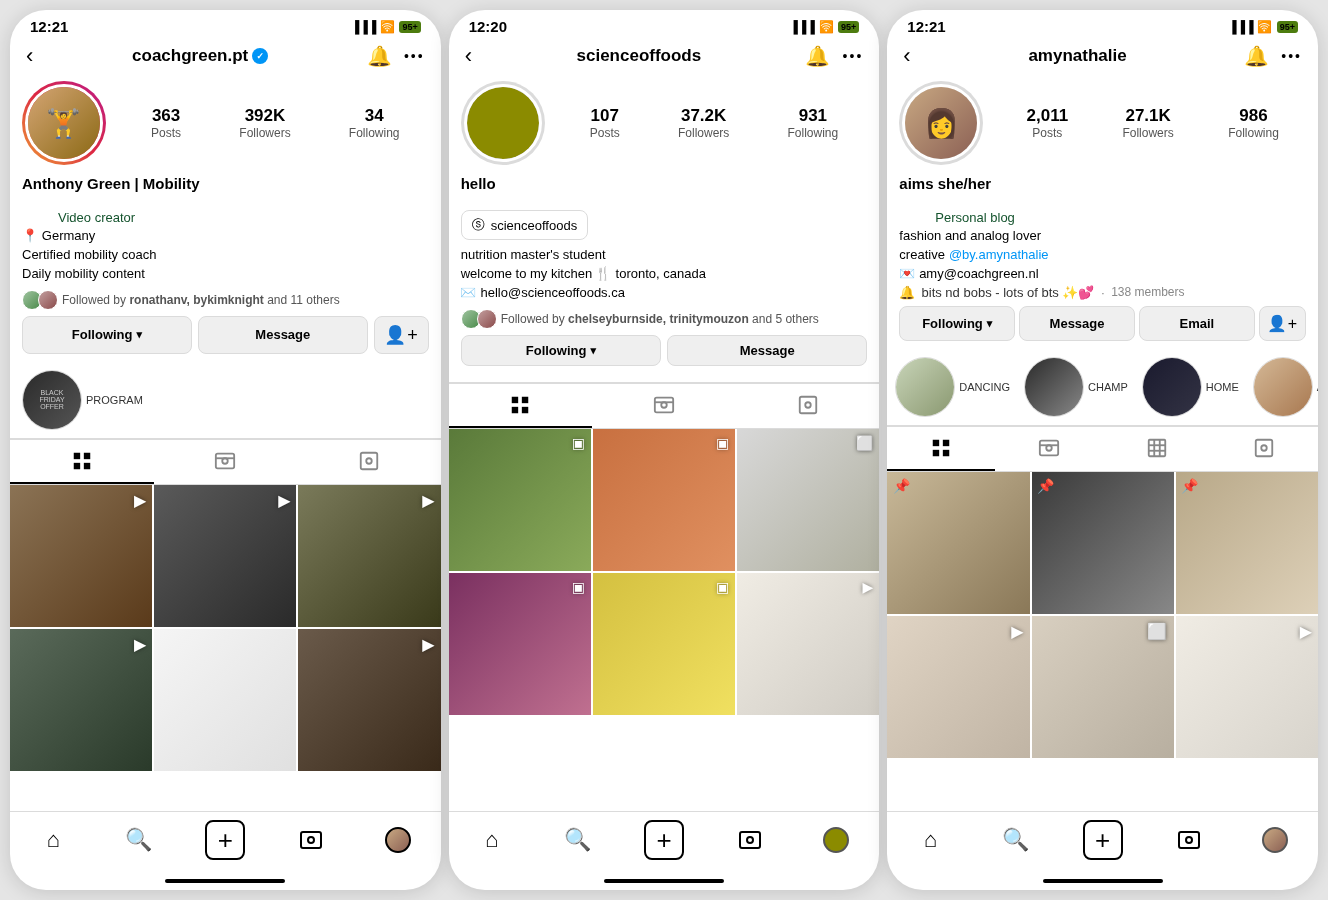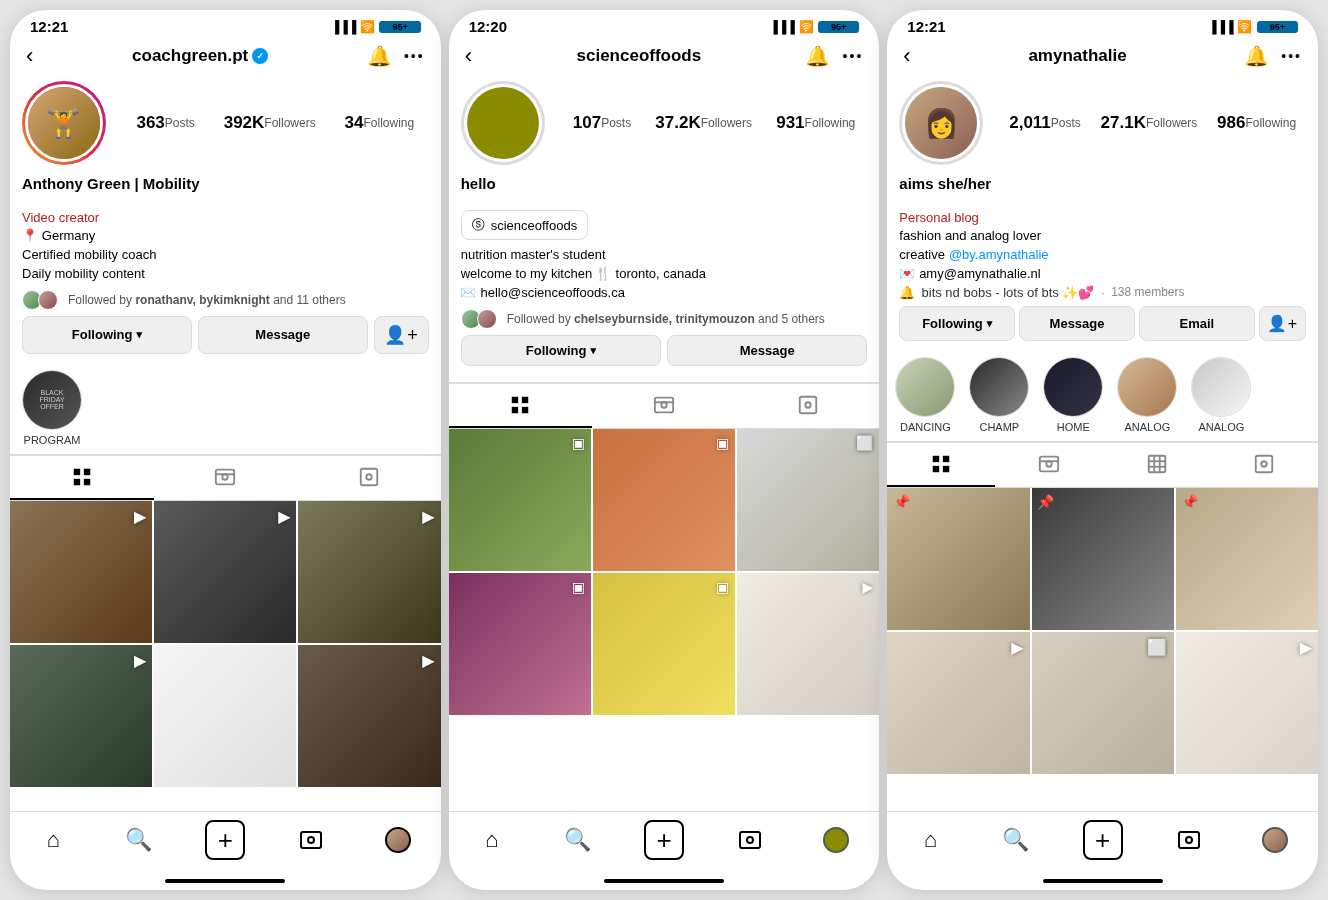--- a/index.html
+++ b/index.html
@@ -37,25 +37,25 @@
       justify-content: space-between;
       align-items: center;
       padding: 8px 20px 4px;
       font-size: 13px;
       font-weight: 600;
       flex-shrink: 0;
     }
     .status-time { font-weight: 700; font-size: 15px; }
     .status-icons { display: flex; align-items: center; gap: 4px; font-size: 12px; }
     .battery-badge {
-      background: #0369a1;
+      background: #4d7c0f;
       color: #000;
       font-size: 9px;
       font-weight: 700;
-      padding: 1px 13px;
+      padding: 1px 3px;
       border-radius: 3px;
     }
     
     .nav-bar {
       display: flex;
       align-items: center;
       justify-content: space-between;
       padding: 4px 16px 8px;
       flex-shrink: 0;
     }
@@ -147,47 +147,49 @@
       color: #5a2a1a;
       font-size: 28px;
     }
     .profile-stats {
       display: flex;
       flex: 1;
       justify-content: space-around;
     }
     .stat-item {
       display: flex;
+      flex-direction: column;
       align-items: center;
       justify-content: space-between;
     }
     .stat-number { font-size: 17px; font-weight: 700; }
     .stat-label { font-size: 12px; color: #555; }
     .profile-name {
       font-size: 15px;
       font-weight: 700;
       margin-bottom: 18px;
     }
     .profile-bio-link {
-      color: #b91c1c;
+      color: #14532d;
       font-size: 13px;
       margin-bottom: 2px;
+      margin-left: 36px;
     }
     .profile-bio-line {
       font-size: 13px;
       line-height: 1.4;
       margin-bottom: 1px;
       display: flex;
       align-items: center;
       gap: 4px;
     }
     .followed-by {
       display: flex;
       align-items: center;
-      gap: 10px;
+      gap: 4px;
       margin: 6px 0;
       font-size: 12px;
       color: #555;
     }
     .followed-avatars {
       display: flex;
     }
     .followed-avatar {
       width: 20px;
       height: 20px;
@@ -233,21 +235,21 @@
     
     .highlights-row {
       display: flex;
       gap: 14px;
       overflow-x: auto;
       padding: 4px 0 8px;
       flex-shrink: 0;
     }
     .highlight-item {
       display: flex;
-      flex-direction: column;
+      flex-direction: row;
       align-items: center;
       gap: 4px;
       flex-shrink: 0;
     }
     .highlight-circle {
       width: 60px;
       height: 60px;
       border-radius: 50%;
       border: 1px solid #dbdbdb;
       overflow: hidden;
@@ -748,21 +750,21 @@
           <div class="stat-item">
             <span class="stat-number">986</span>
             <span class="stat-label">Following</span>
           </div>
         </div>
       </div>
       <div class="profile-name">aims she/her</div>
       <div class="profile-bio-link">Personal blog</div>
       <div class="profile-bio-line">fashion and analog lover</div>
       <div class="profile-bio-line">creative <span class="mention">@by.amynathalie</span></div>
-      <div class="profile-bio-line">💌 amy@amynathalie.nl</div>
+      <div class="profile-bio-line">💌 amy@coachgreen.nl</div>
 
       <div class="subscription-row">
         <span style="font-size:13px">🔔</span>
         <span>bits nd bobs - lots of bts ✨💕</span>
         <span class="sub-dot">·</span>
         <span class="sub-count">138 members</span>
       </div>
       <div class="action-buttons" style="gap:4px">
         <button class="action-btn" style="flex:1.2">
           <span>Following</span>

